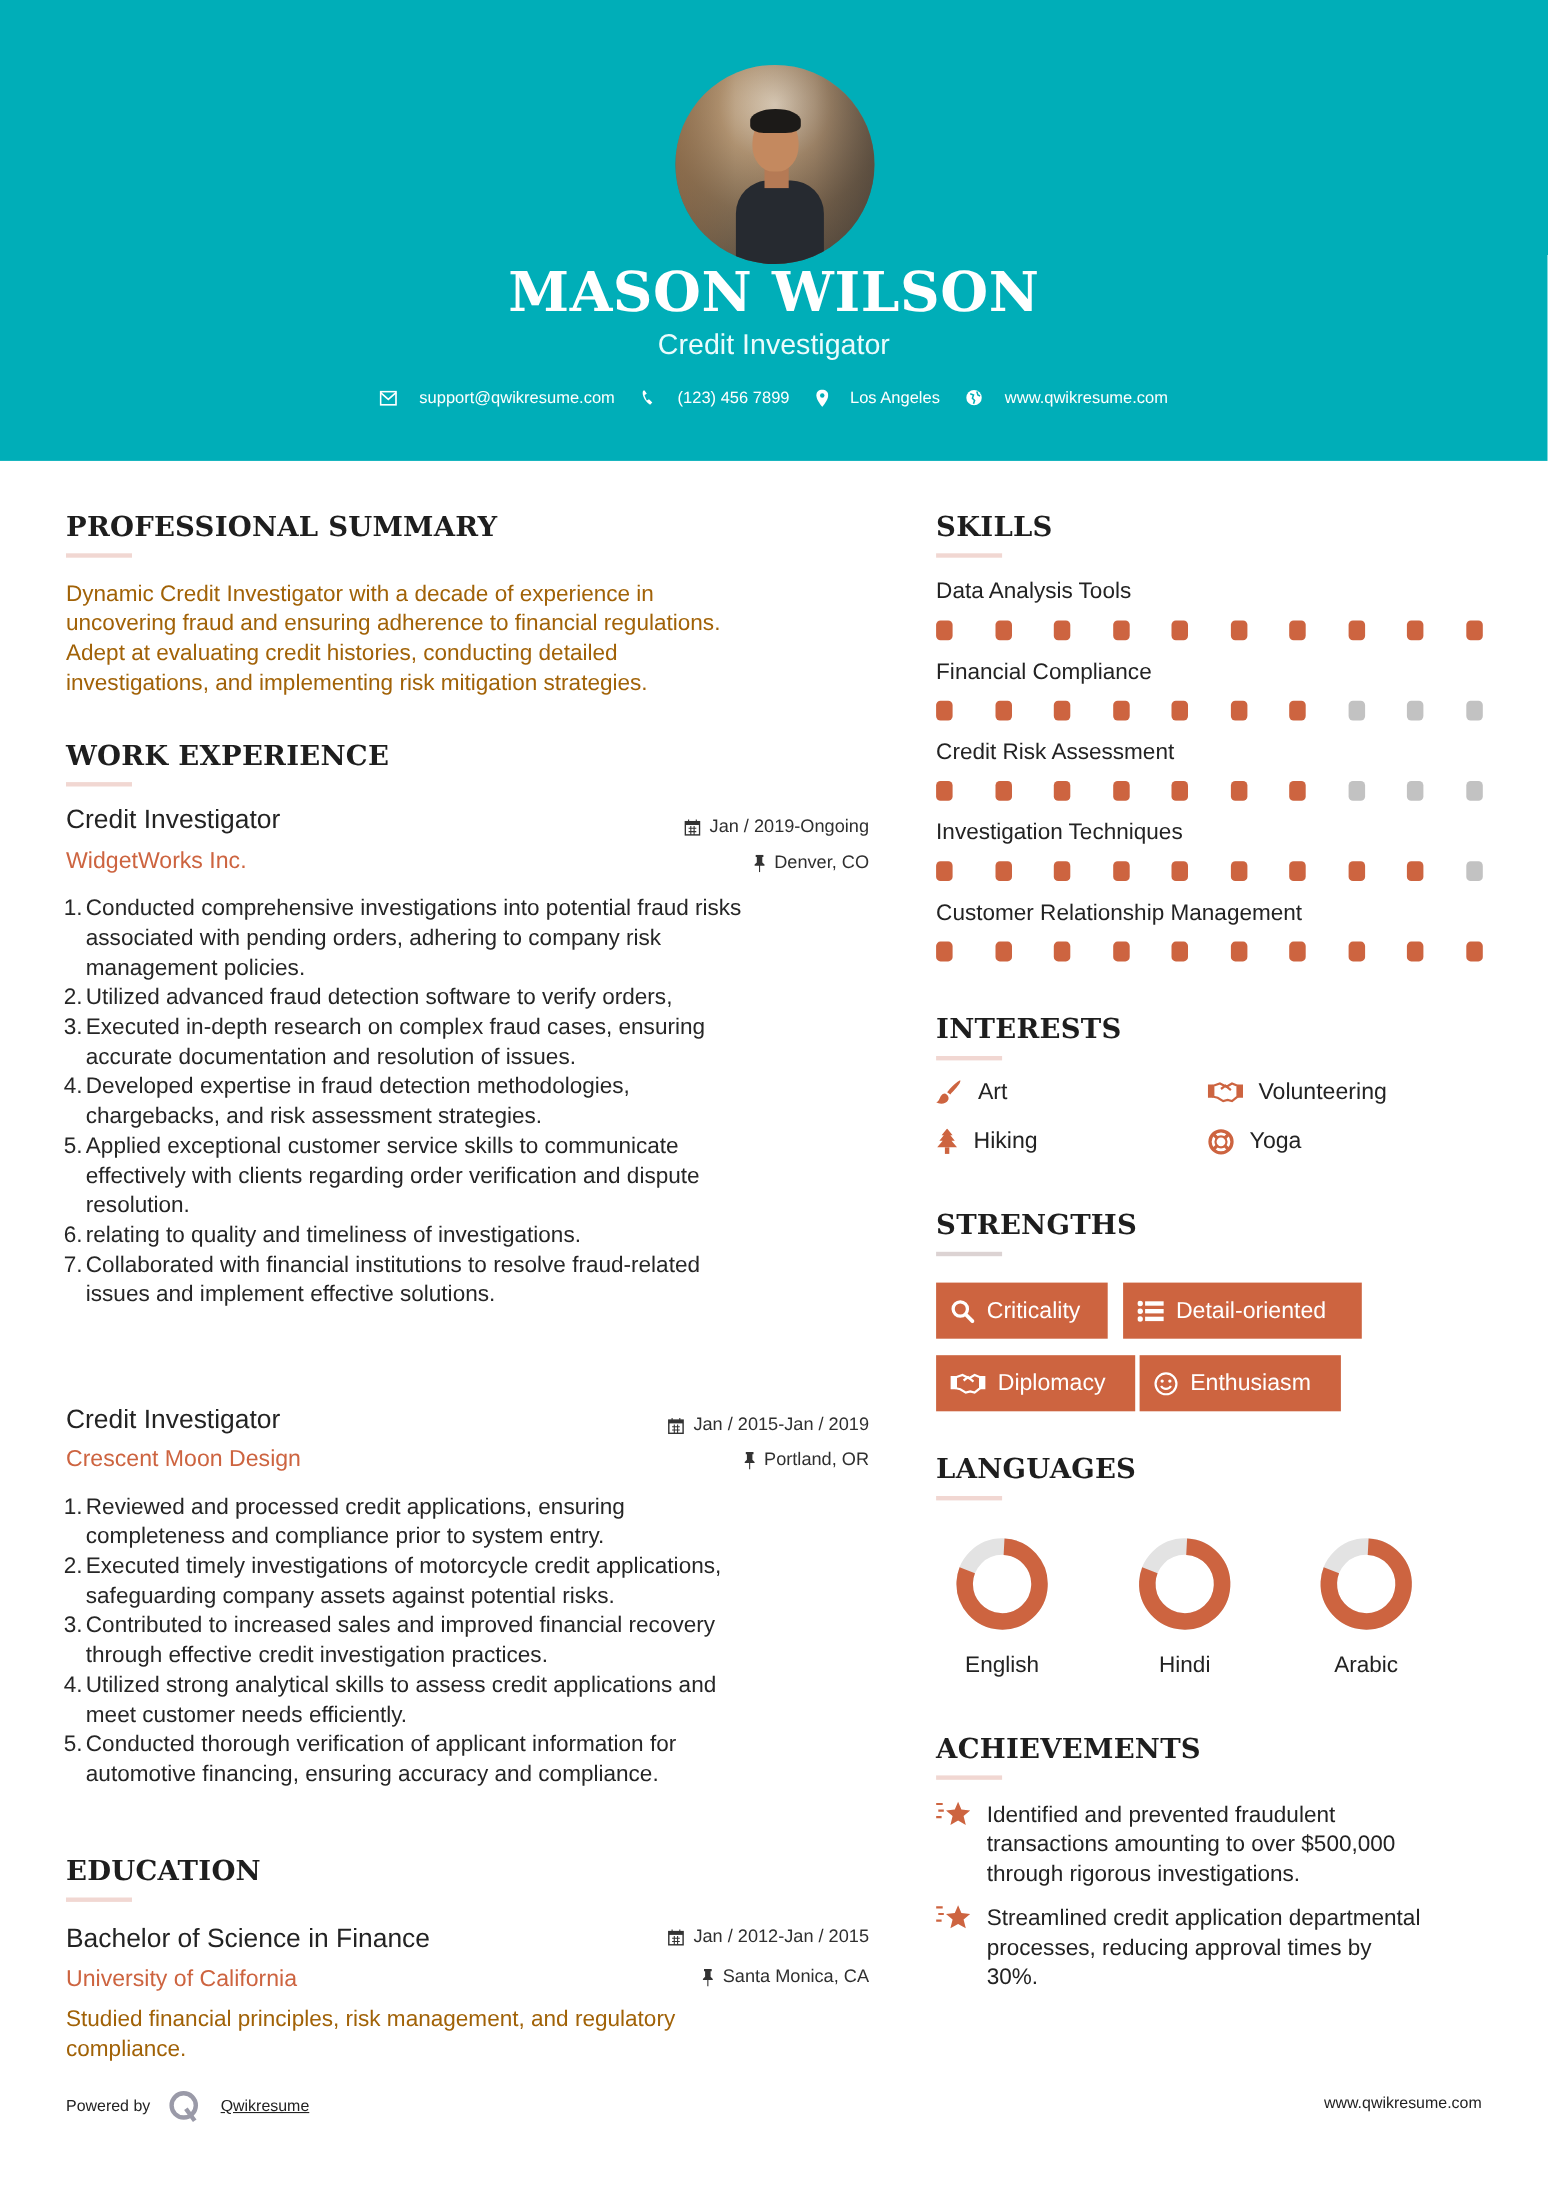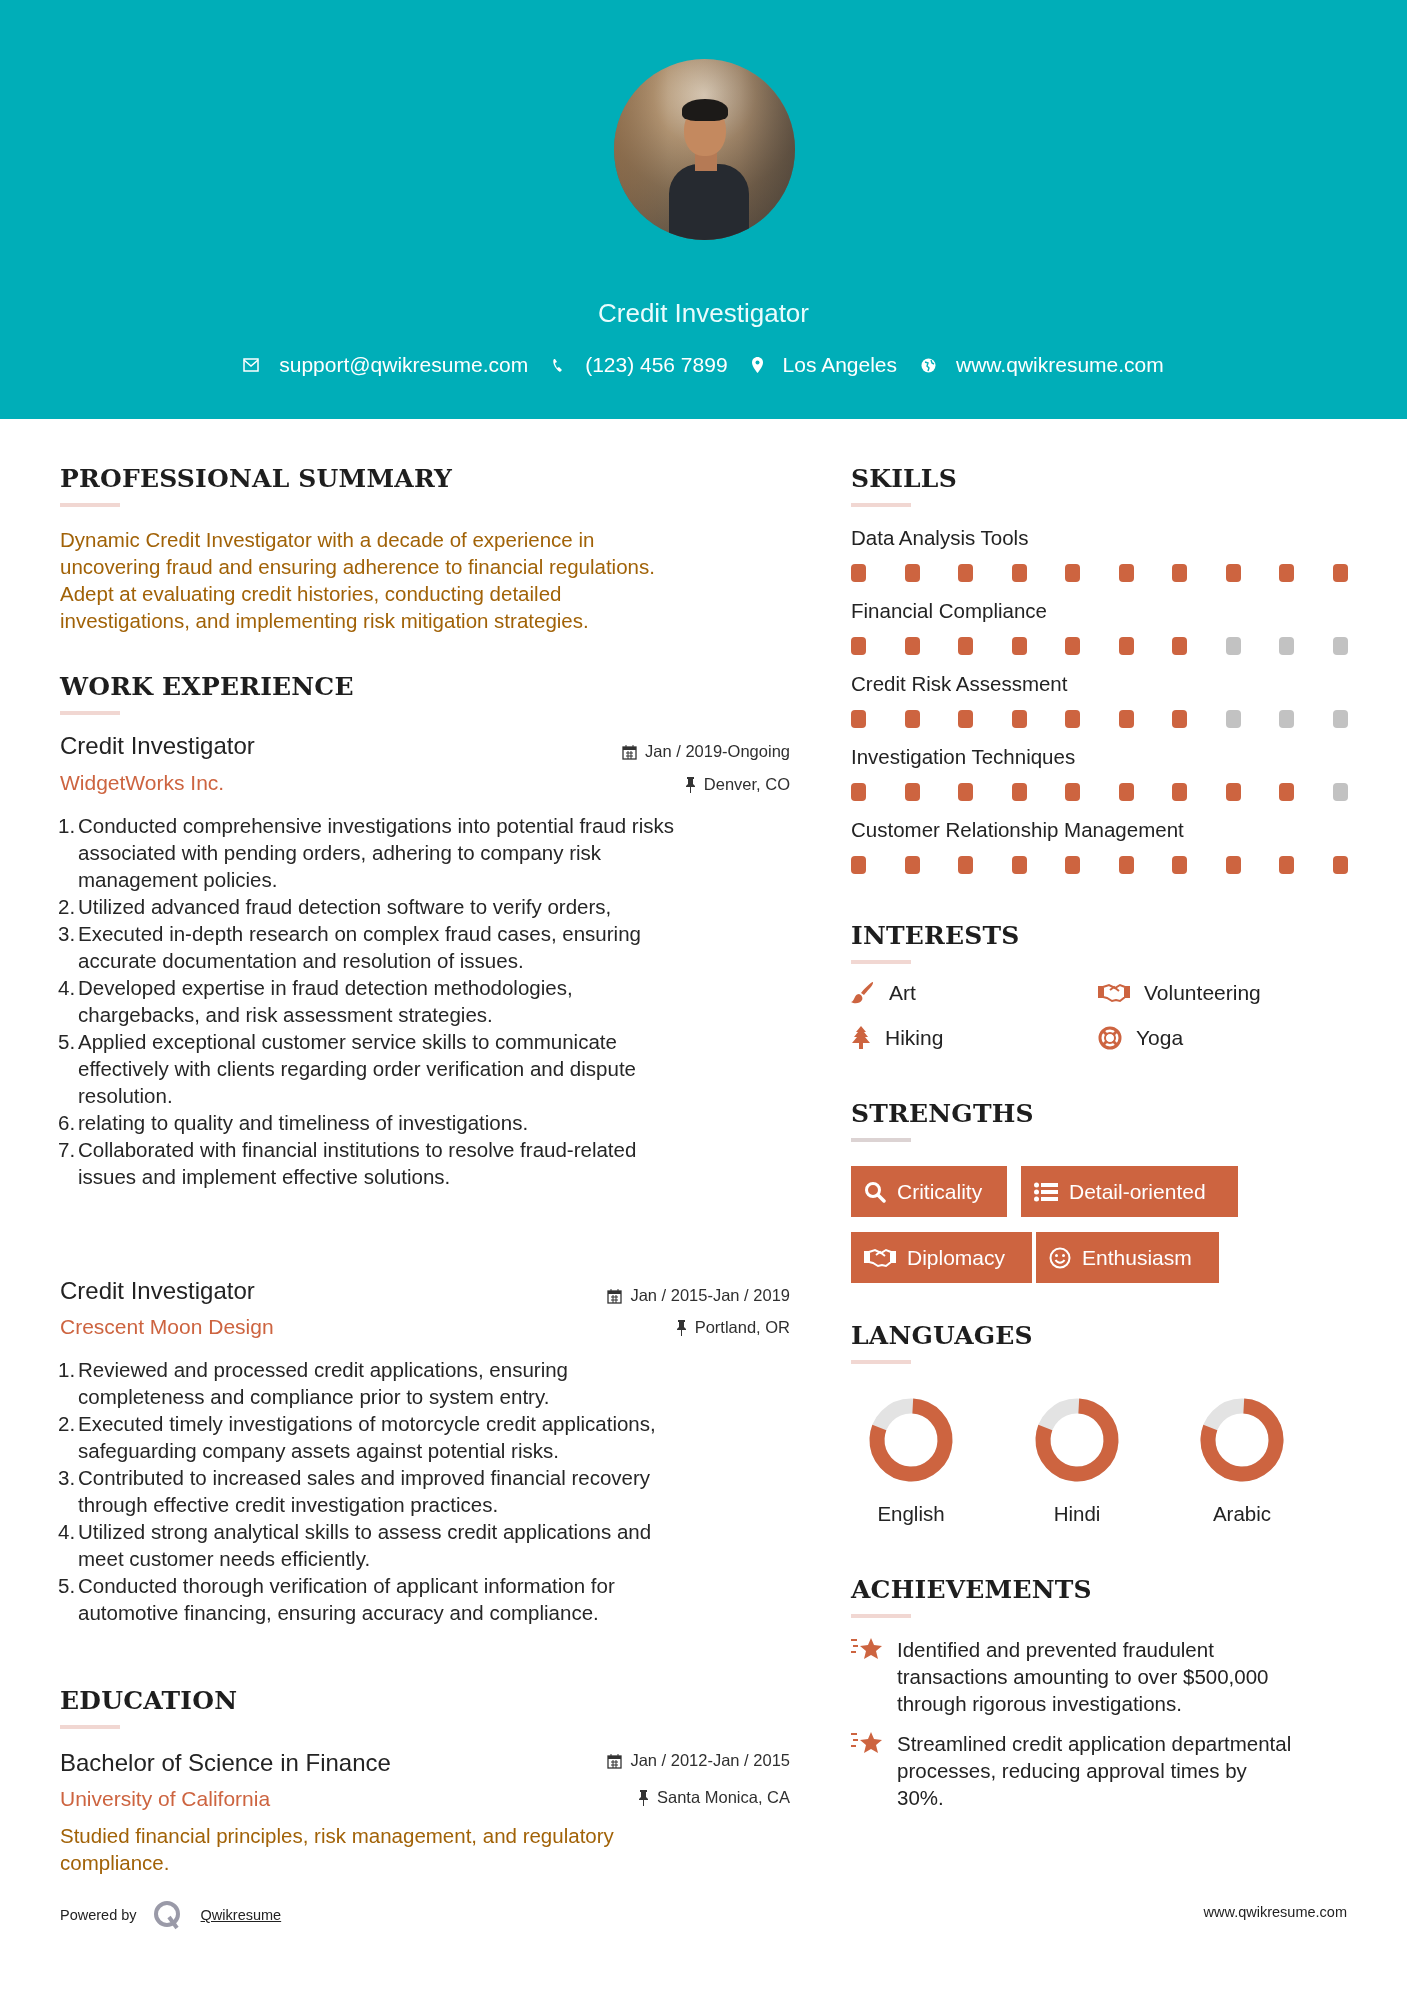--- a/index.html
+++ b/index.html
@@ -12,21 +12,21 @@
   .photo .bgtree { position:absolute; left:0; top:0; width:100%; height:100%;
            background: linear-gradient(90deg, rgba(160,120,80,.6) 0%, rgba(200,170,130,.2) 30%, rgba(120,100,80,.3) 70%, rgba(80,70,60,.6) 100%); }
   .photo .body { position:absolute; left:55px; top:105px; width:80px; height:90px; border-radius: 30px 30px 0 0; background:#262a30; }
   .photo .neck { position:absolute; left:81px; top:92px; width:22px; height:20px; background:#b57a55; }
   .photo .head { position:absolute; left:70px; top:45px; width:42px; height:52px; border-radius: 50% 50% 45% 45%; background:#c4895f; }
   .photo .hair { position:absolute; left:68px; top:40px; width:46px; height:22px; border-radius: 50% 50% 30% 30%; background:#1c1a18; }
 
   .name { position: absolute; left: 0; width: 1407px; top: 236px; text-align: center; color: #ffffff;
           font-family: "DejaVu Serif", "Liberation Serif", serif; font-weight: bold; font-size: 50px; letter-spacing: 0.5px; }
   .title { position: absolute; left: 0; width: 1407px; top: 298px; text-align: center; color: #eafcfd; font-size: 26px; }
-  .contact { position: absolute; left: 0; width: 1407px; top: 353px; display: flex; justify-content: center; align-items: center; color: #ffffff; font-size: 21px; }
+  .contact { position: absolute; left: 0; width: 1407px; top: 353px; display: flex; justify-content: center; align-items: center; color: #ffffff; font-size: 15px; }
   .contact .ci { display: flex; align-items: center; margin: 0 12px; }
   .contact .ci svg { margin-right: 20px; }
 
   .col-left { position: absolute; left: 60px; top: 0; width: 730px; }
   .col-right { position: absolute; left: 851px; top: 0; width: 497px; }
 
   .sec-h { position: absolute; font-family: "DejaVu Serif", "Liberation Serif", serif; font-weight: bold; font-size: 25px; color: #1e1e1e; letter-spacing: 0.2px; }
   .sec-u { position: absolute; width: 60px; height: 4px; background: #f1d7d2; }
 
   .para { position: absolute; font-size: 20.5px; line-height: 27px; color: #a16207; }
@@ -68,20 +68,21 @@
 <body>
 
 <div class="header">
   <div class="photo">
     <div class="bgtree"></div>
     <div class="body"></div>
     <div class="neck"></div>
     <div class="head"></div>
     <div class="hair"></div>
   </div>
+  <div class="name">MASON WILSON</div>
   <div class="title">Credit Investigator</div>
   <div class="contact">
     <div class="ci">
       <svg width="16" height="14" viewBox="0 0 16 14">
           <rect x="1" y="1" width="14" height="12" fill="none" stroke="#fff" stroke-width="1.5"></rect>
           <path d="M1 2 L8 8 L15 2" fill="none" stroke="#fff" stroke-width="1.5"></path>
         </svg>
       <span>support@qwikresume.com</span>
     </div>
     <div class="ci">

